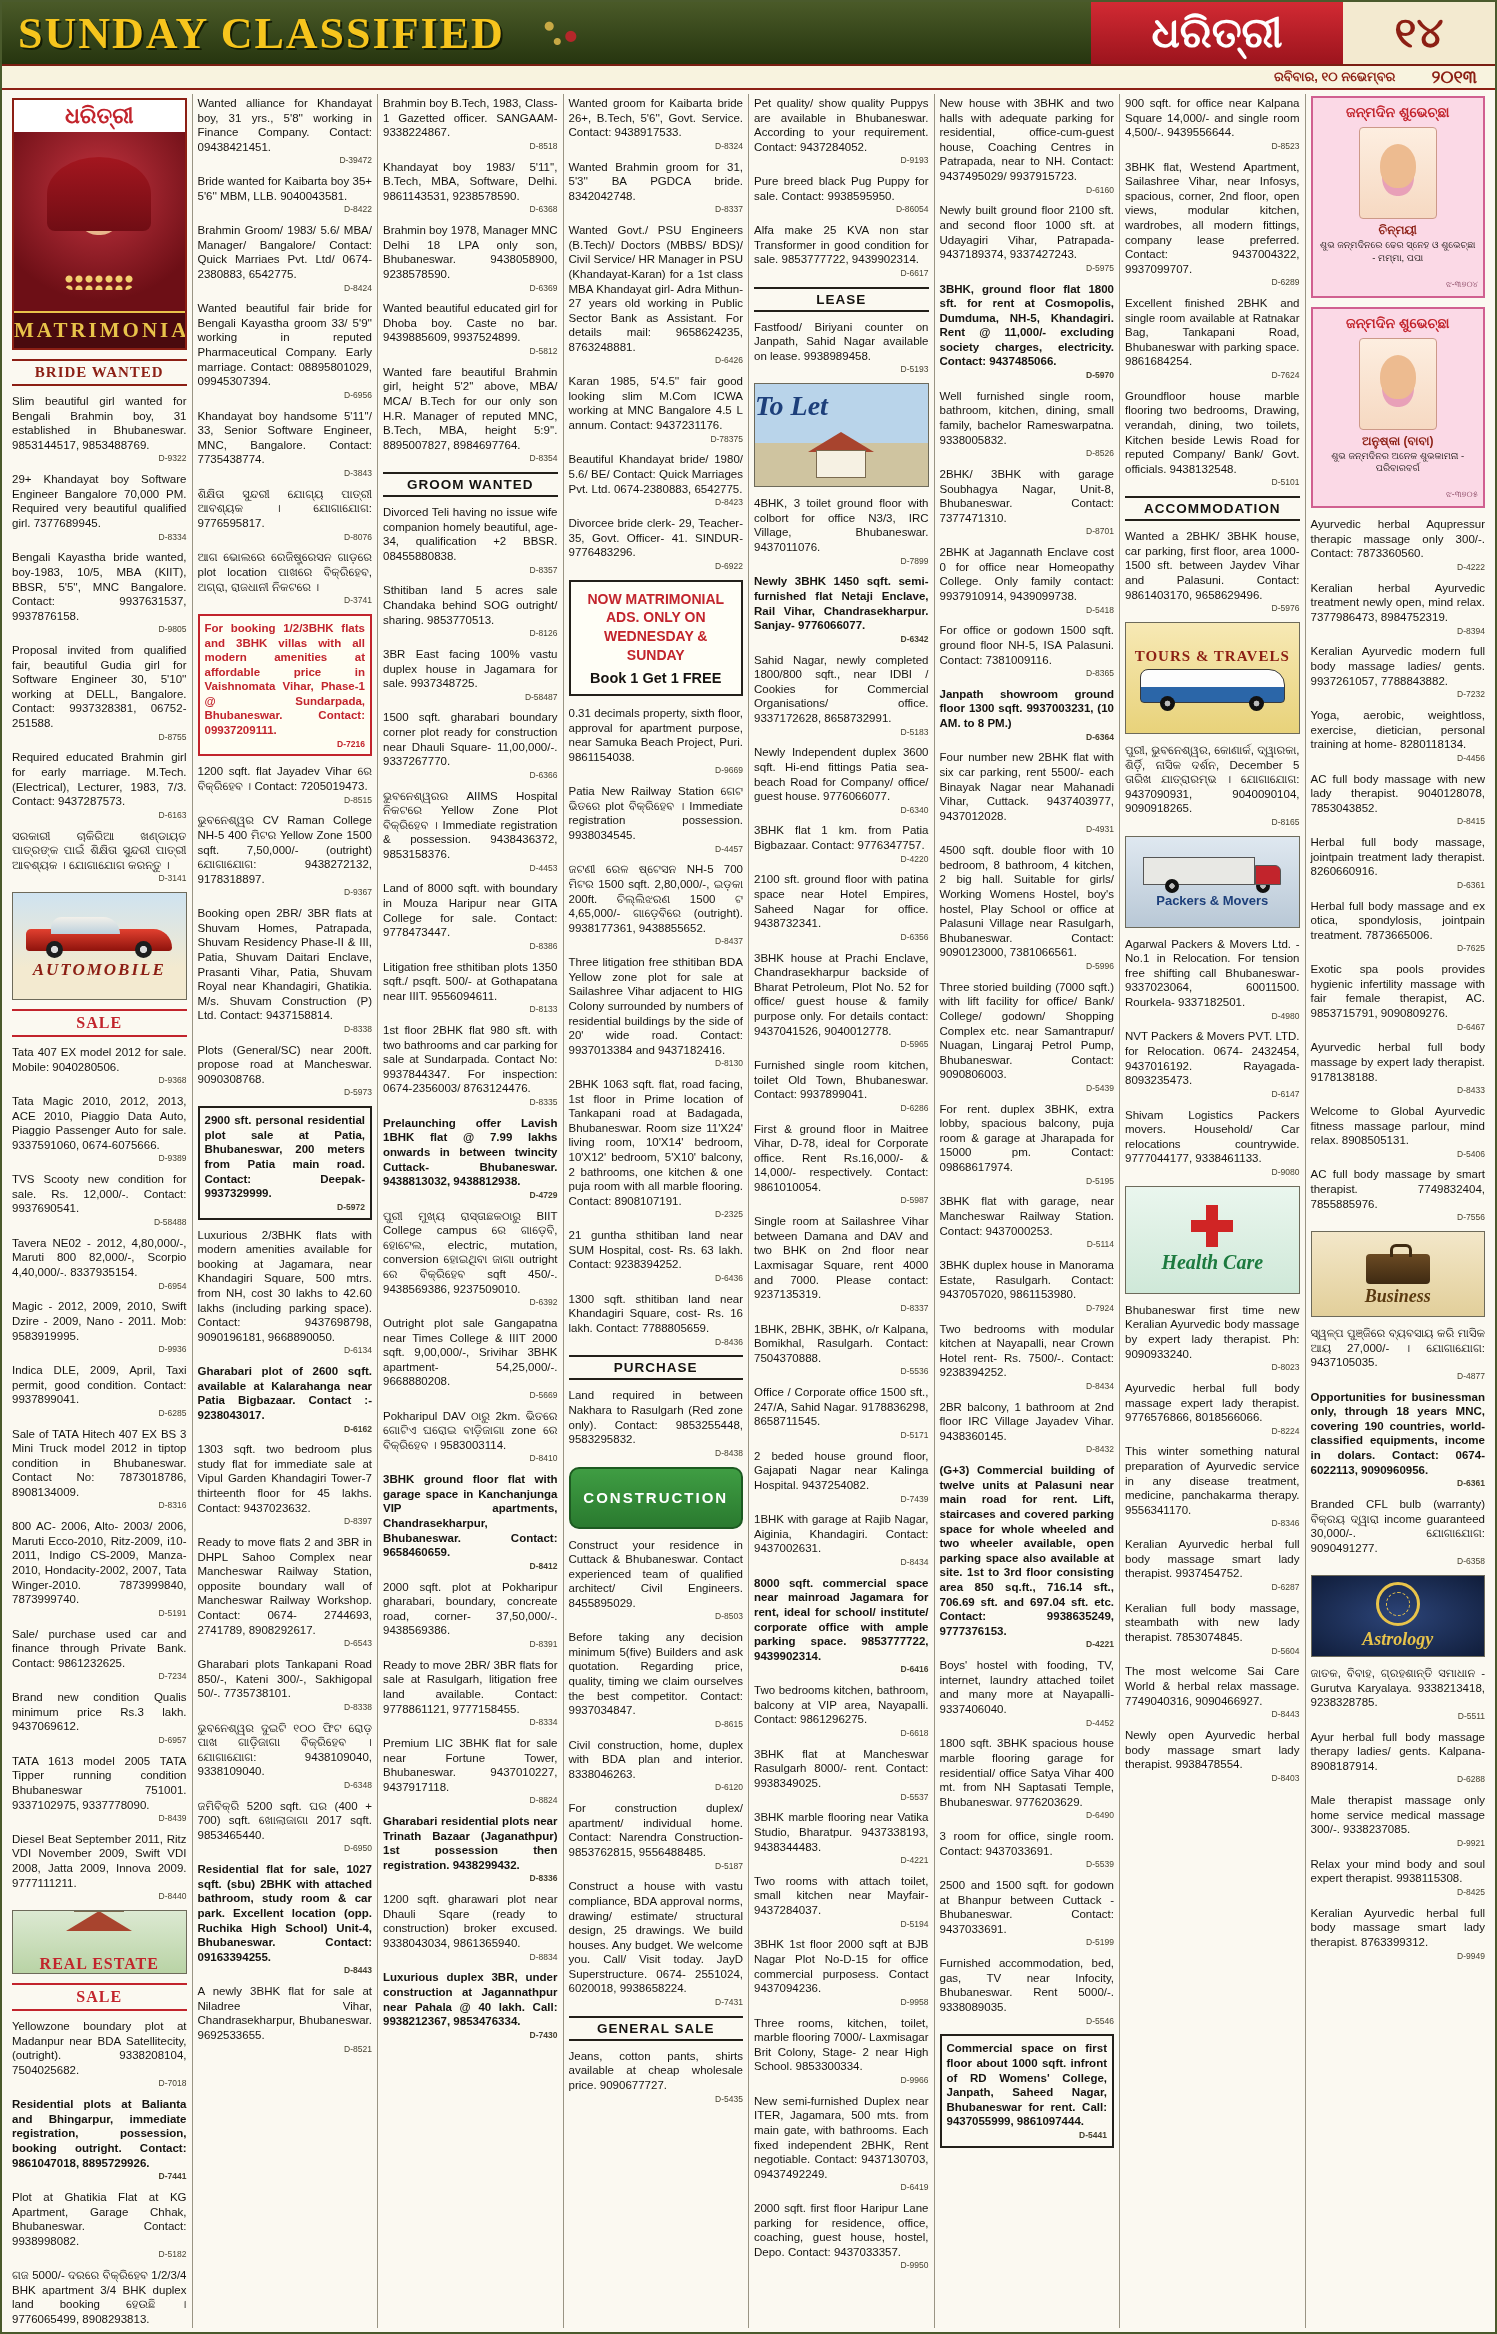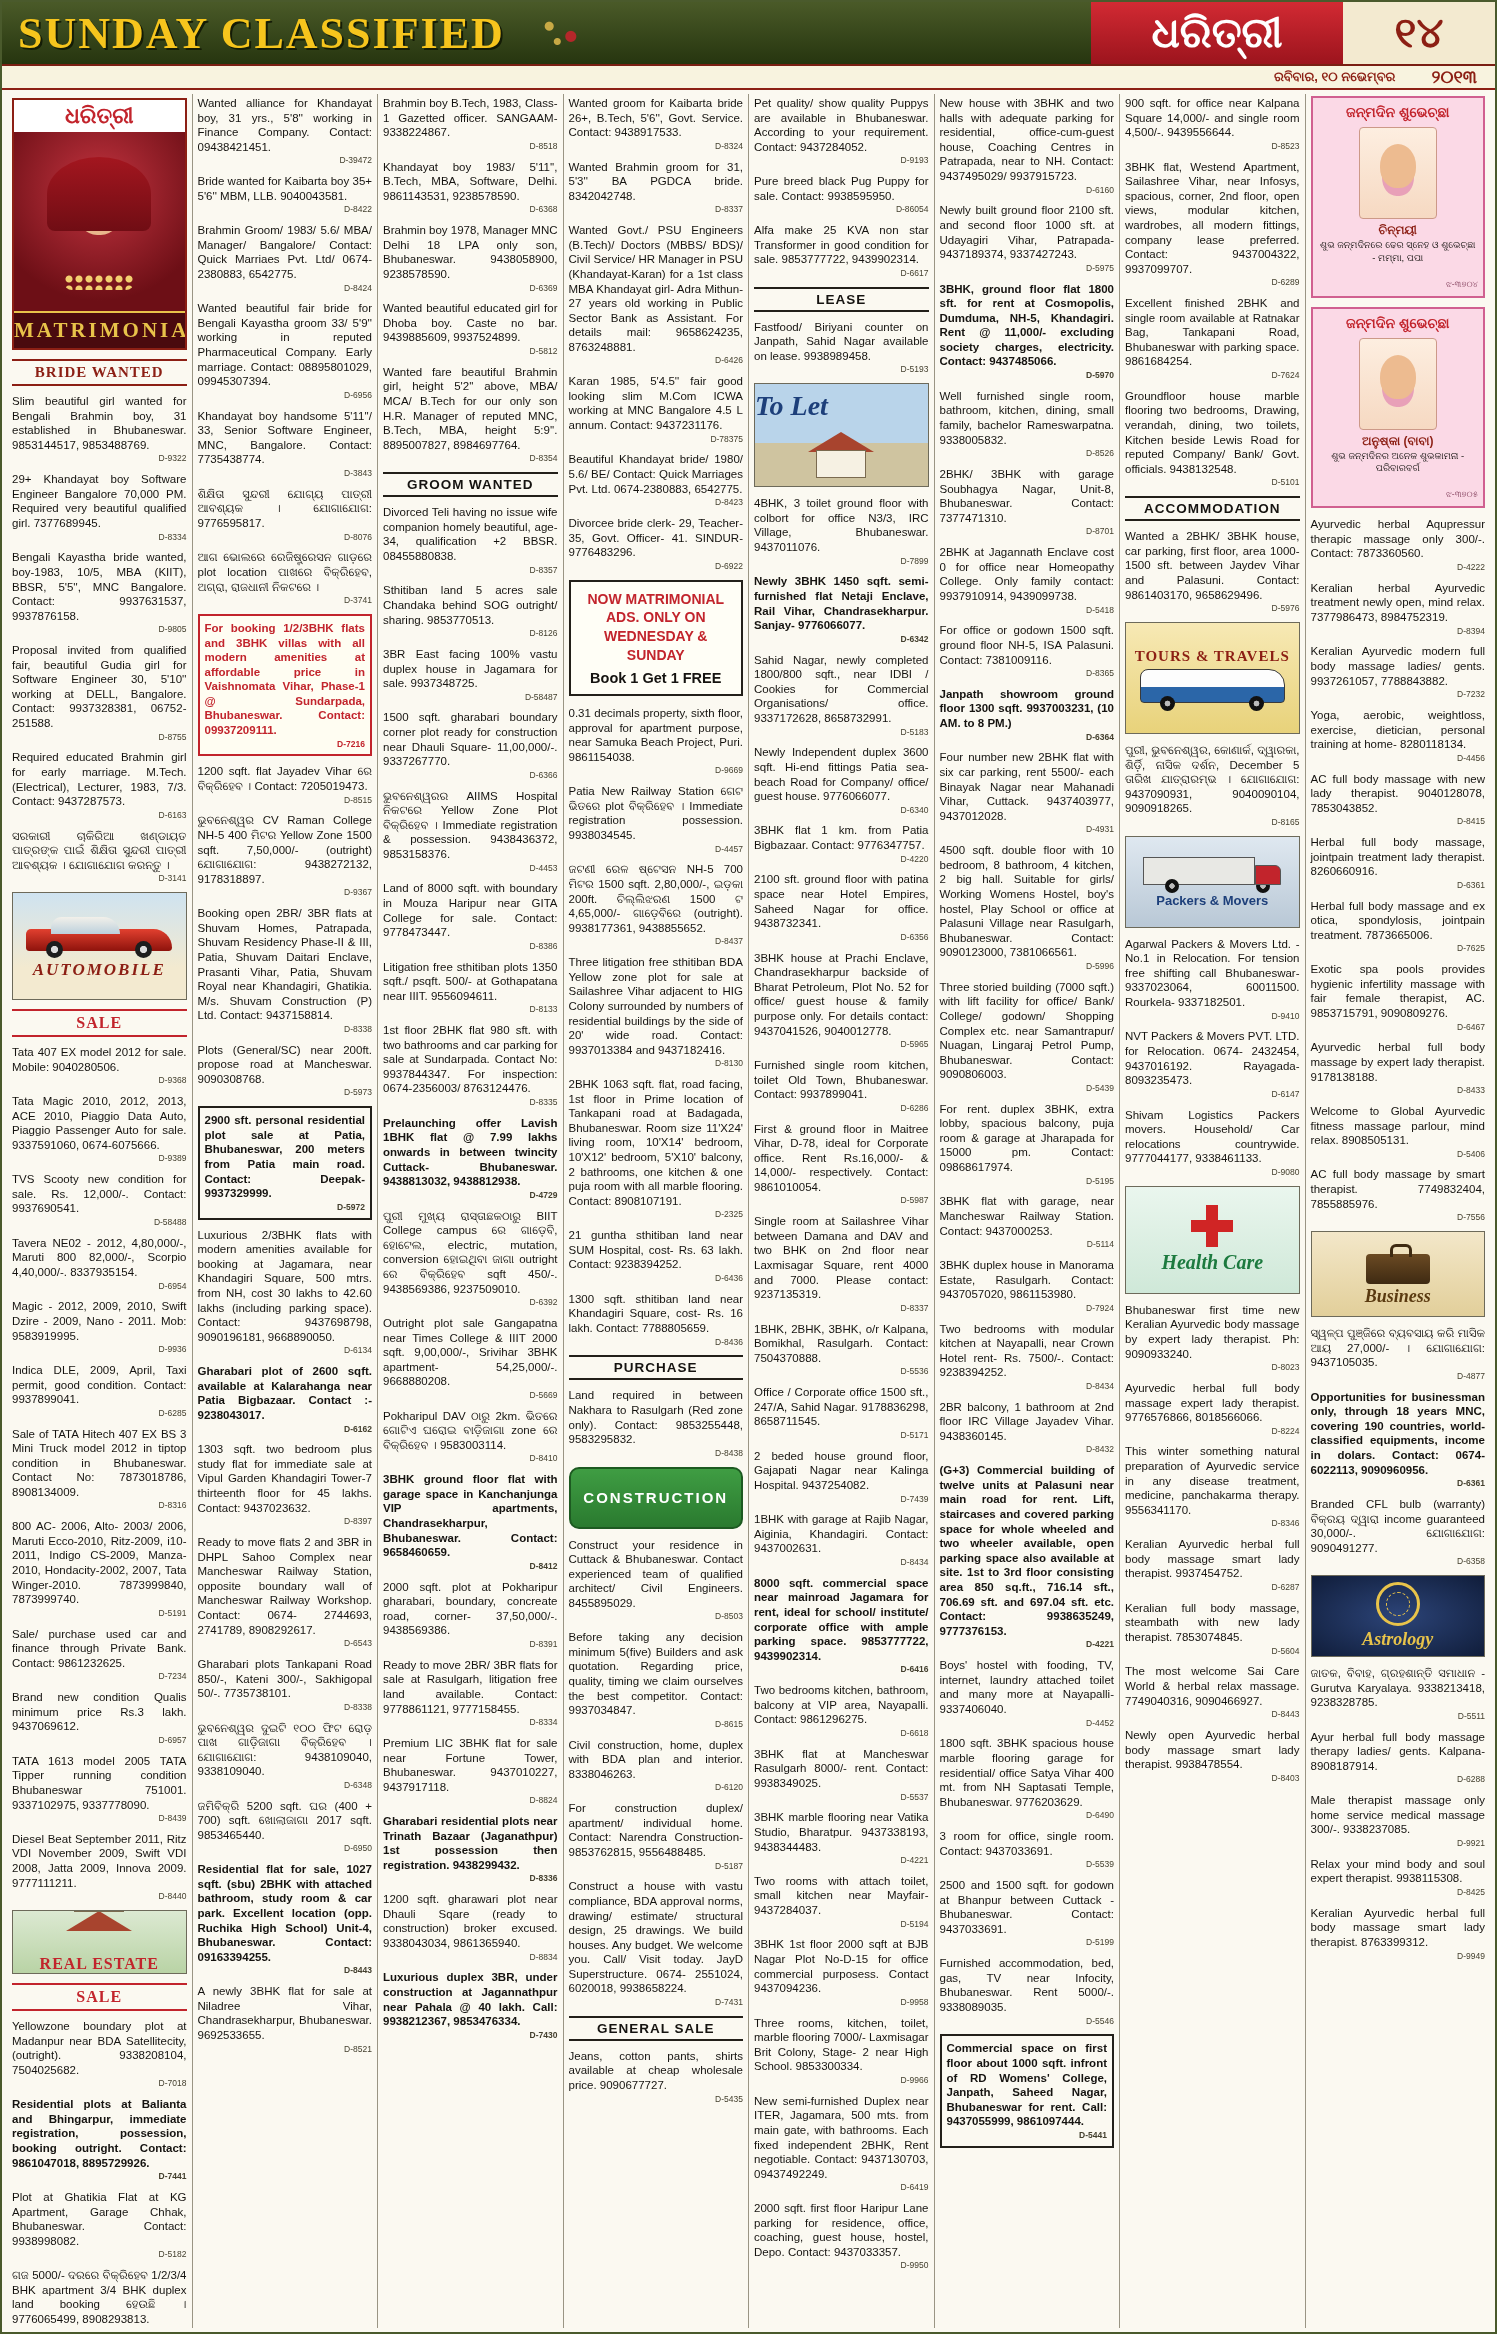--- a/index.html
+++ b/index.html
@@ -326,21 +326,21 @@
           <div class="img-cap">TOURS &amp; TRAVELS</div>
         </div>
         <div class="ad"><span>ପୁରୀ, ଭୁବନେଶ୍ୱର, କୋଣାର୍କ, ଦ୍ୱାରକା, ଶିର୍ଡ଼ି, ନାସିକ ଦର୍ଶନ, December 5 ତାରିଖ ଯାତ୍ରାରମ୍ଭ । ଯୋଗାଯୋଗ: 9437090931, 9040090104, 9090918265.</span><span class="adid">D-8165</span></div>
         <div class="img-block packers" style="height: 92px;">
           <div class="art">
             <i class="w1"></i>
             <i class="w2"></i>
           </div>
           <div class="img-cap">Packers &amp; Movers</div>
         </div>
-        <div class="ad"><span>Agarwal Packers &amp; Movers Ltd. - No.1 in Relocation. For tension free shifting call Bhubaneswar- 9337023064, 60011500. Rourkela- 9337182501.</span><span class="adid">D-9410</span></div>
+        <div class="ad"><span>Agarwal Packers &amp; Movers Ltd. - No.1 in Relocation. For tension free shifting call Bhubaneswar- 9337023064, 60011500. Rourkela- 9337182501.</span><span class="adid">D-4980</span></div>
         <div class="ad"><span>NVT Packers &amp; Movers PVT. LTD. for Relocation. 0674- 2432454, 9437016192. Rayagada- 8093235473.</span><span class="adid">D-6147</span></div>
         <div class="ad"><span>Shivam Logistics Packers movers. Household/ Car relocations countrywide. 9777044177, 9338461133.</span><span class="adid">D-9080</span></div>
         <div class="img-block health" style="height: 108px;">
           <div class="art"></div>
           <div class="img-cap">Health Care</div>
         </div>
         <div class="ad"><span>Bhubaneswar first time new Keralian Ayurvedic body massage by expert lady therapist. Ph: 9090933240.</span><span class="adid">D-8023</span></div>
         <div class="ad"><span>Ayurvedic herbal full body massage expert lady therapist. 9776576866, 8018566066.</span><span class="adid">D-8224</span></div>
         <div class="ad"><span>This winter something natural preparation of Ayurvedic service in any disease treatment, medicine, panchakarma therapy. 9556341170.</span><span class="adid">D-8346</span></div>
         <div class="ad"><span>Keralian Ayurvedic herbal full body massage smart lady therapist. 9937454752.</span><span class="adid">D-6287</span></div>

